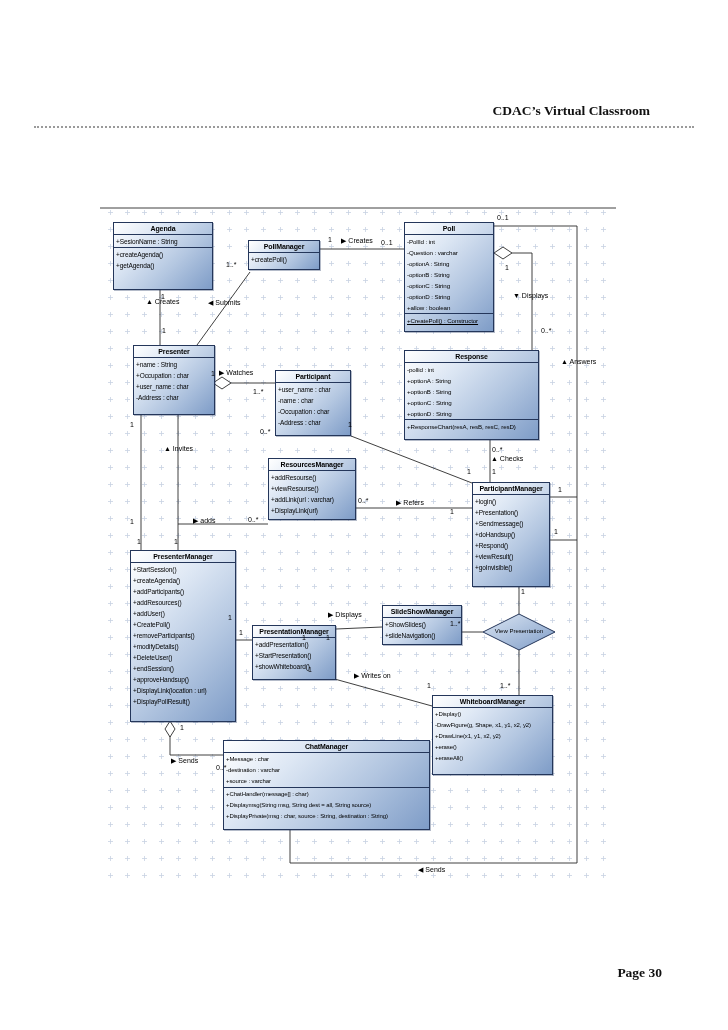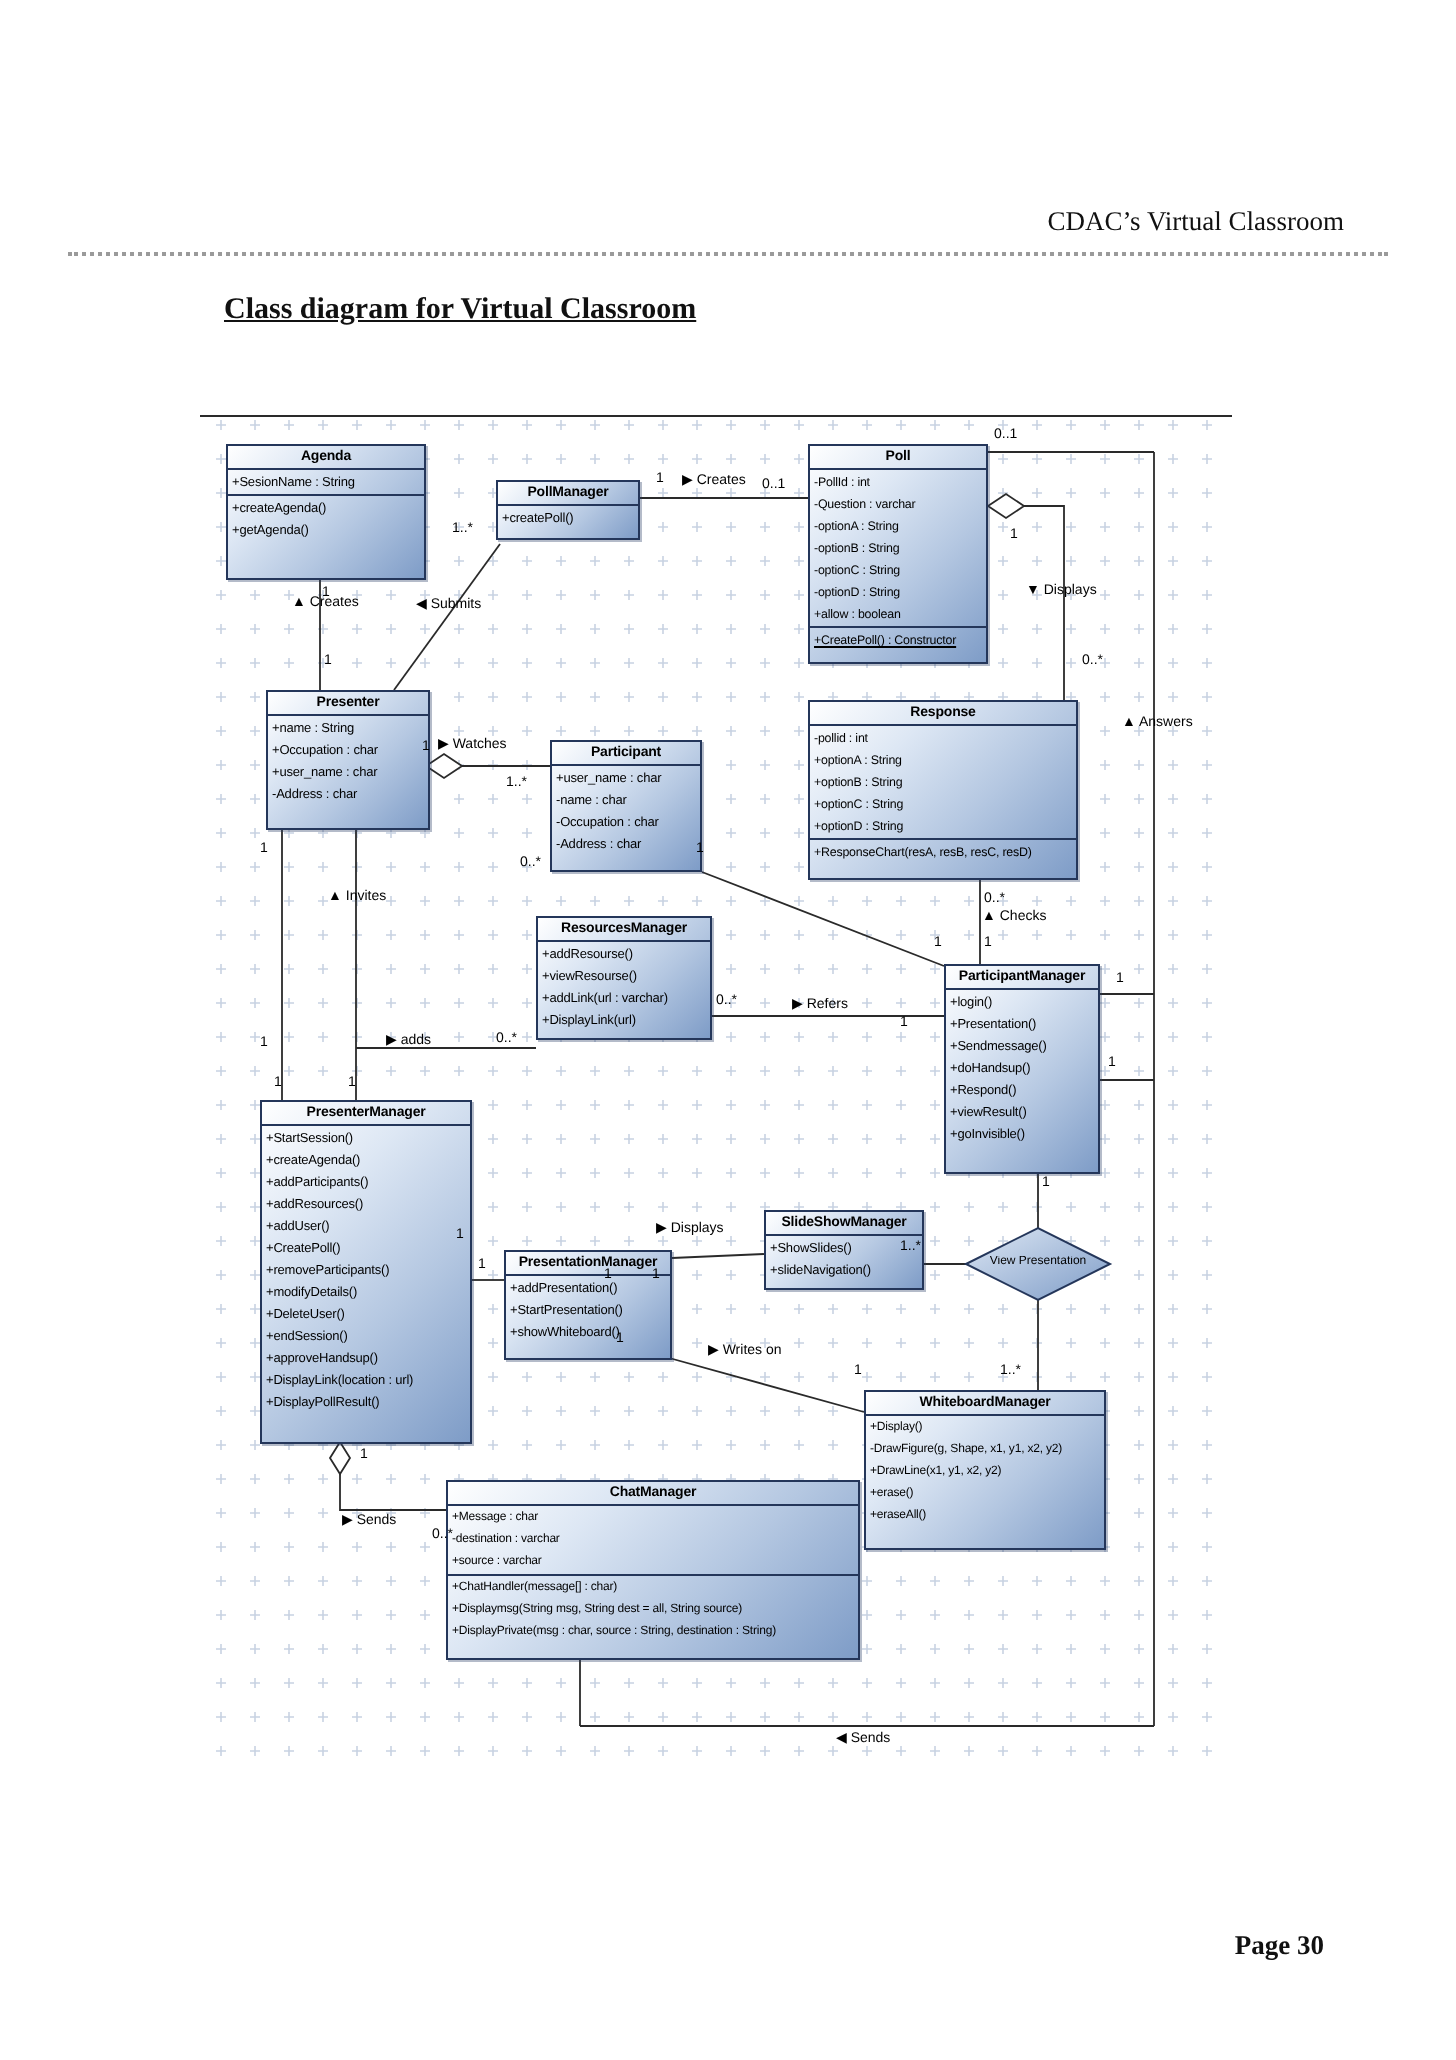--- a/index.html
+++ b/index.html
@@ -1,20 +1,20 @@
 <!DOCTYPE html>
 <html style="--c-border: #24365a; --c-line: #2a2a2a; --c-grid: #c8d2e2; --c-grad-light: #ffffff; --c-grad-mid1: #dde7f4; --c-grad-mid2: #b4c7e1; --c-grad-dark: #7e9cc7;"><head>
 <meta charset="utf-8">
 <style>
   html,body{margin:0;padding:0;}
   body{width:728px;height:1030px;background:#ffffff;position:relative;
        font-family:"Liberation Sans",sans-serif;overflow:hidden;}
   .sheet{position:absolute;inset:0;}
-  .hdr{position:absolute;top:103px;right:56px;font-family:"Liberation Serif",serif;
-       font-size:13.5px;font-weight:normal;color:#111;}
+  .hdr{position:absolute;top:103px;right:78px;font-family:"Liberation Serif",serif;
+       font-size:13.5px;font-weight:bold;color:#111;}
   .hdr-rule{position:absolute;top:126px;left:34px;right:34px;height:0;
        border-top:2px dotted #9a9a9a;}
   .title{position:absolute;top:147px;left:112px;font-family:"Liberation Serif",serif;
        font-size:15px;font-weight:bold;text-decoration:underline;color:#111;}
   .ftr{position:absolute;top:965px;right:66px;font-family:"Liberation Serif",serif;
        font-size:13.5px;font-weight:bold;color:#111;}
   #edge-svg{position:absolute;left:0;top:0;}
   .gridrect{fill:url(#gridp);}
   .edge{stroke:var(--c-line);stroke-width:0.9;fill:none;}
   .aggdia{fill:#ffffff;stroke:var(--c-line);stroke-width:0.9;}
@@ -37,21 +37,20 @@
   .rlabel,.mlabel{position:absolute;font-size:7px;line-height:8px;color:#000;white-space:nowrap;}
   .vp-label{position:absolute;font-size:6px;text-align:center;color:#000;white-space:nowrap;
         overflow:hidden;}
 </style>
 </head>
 <body>
 
 <div class="sheet">
   <div class="hdr">CDAC’s Virtual Classroom</div>
   <div class="hdr-rule"></div>
-  <div class="title">Class diagram for Virtual Classroom</div>
 
   <svg id="edge-svg" width="728" height="1030" viewBox="0 0 728 1030">
     <defs>
       <pattern id="gridp" width="17" height="17" patternUnits="userSpaceOnUse">
         <path id="gridpath" d="M8.5 6 V11 M6 8.5 H11"></path>
       </pattern>
       <linearGradient id="dgrad" x1="0" y1="0" x2="1" y2="1">
         <stop class="s1" offset="0"></stop>
         <stop class="s2" offset="1"></stop>
       </linearGradient>

